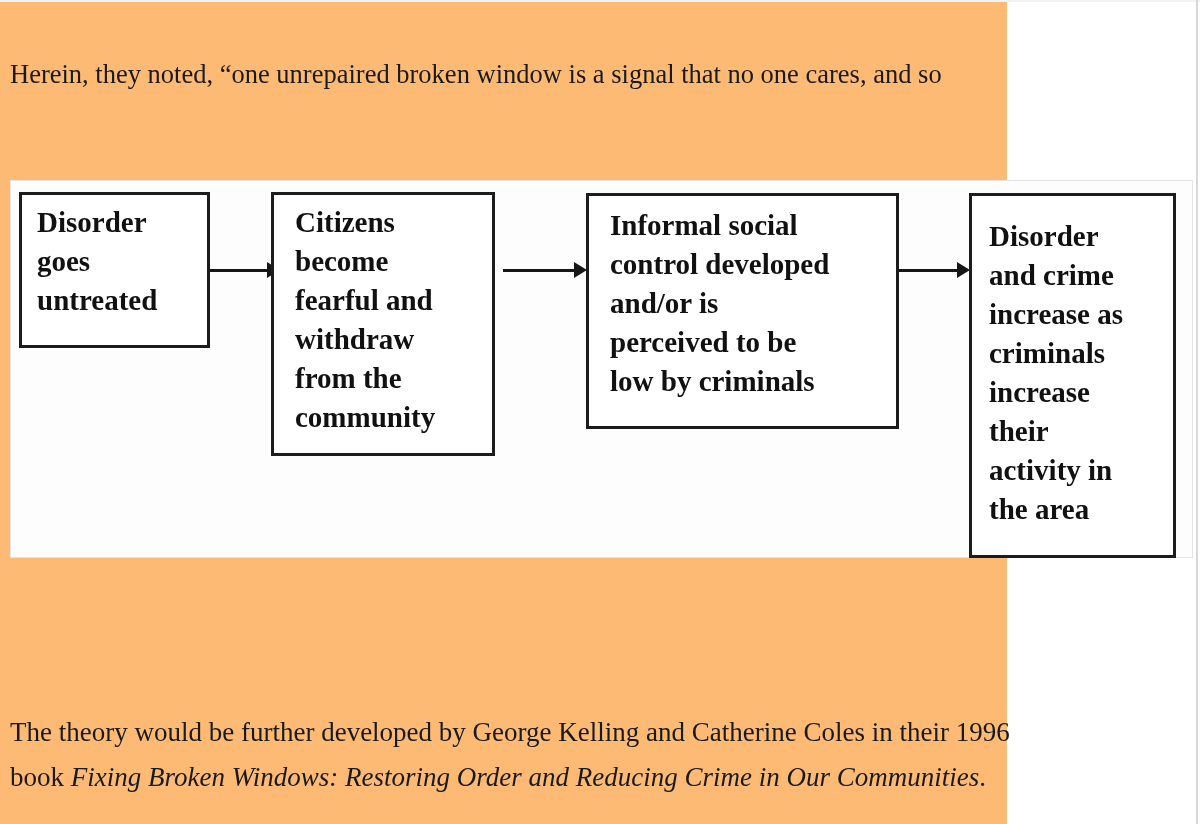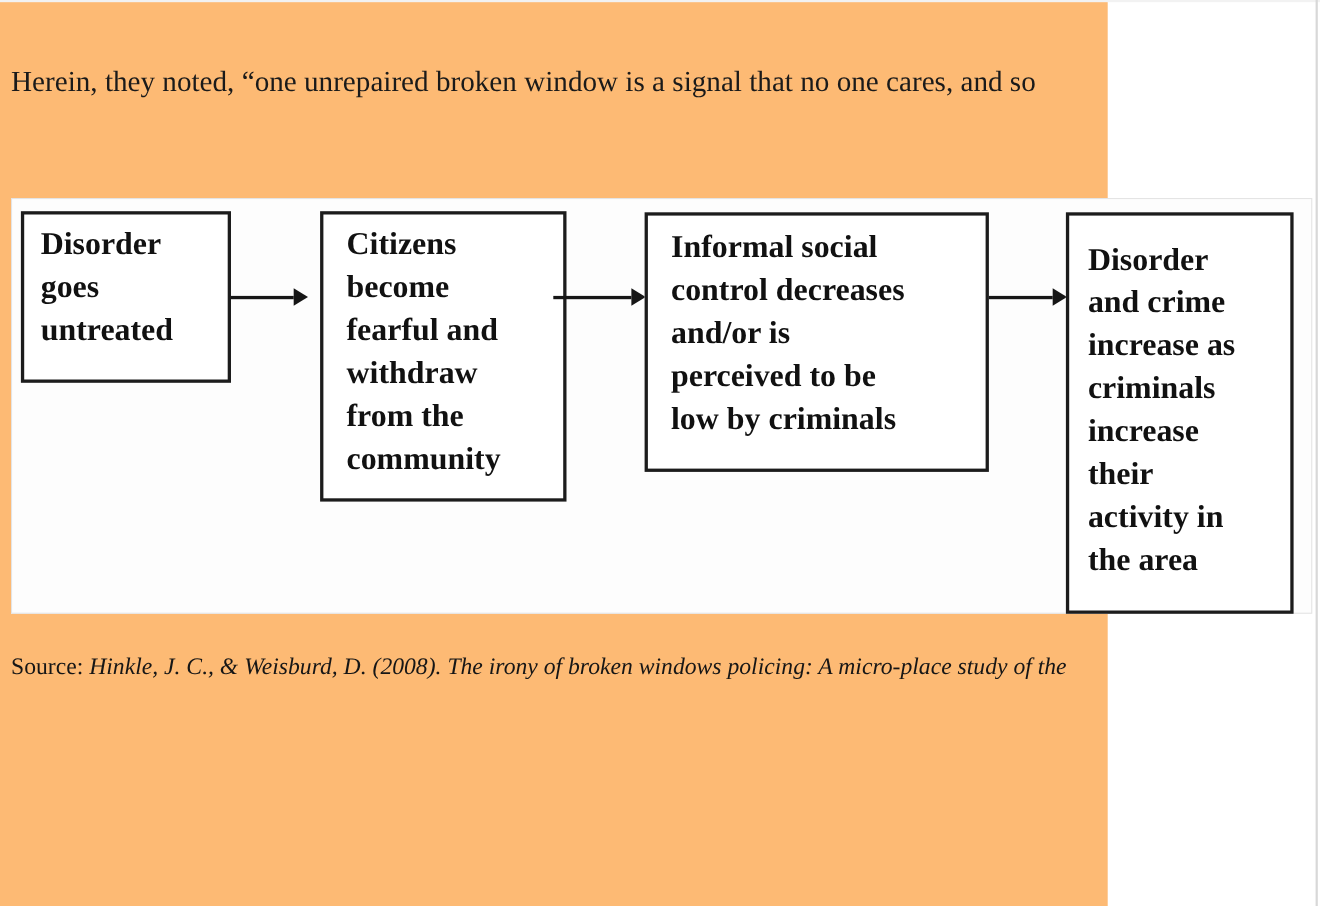--- a/index.html
+++ b/index.html
@@ -39,21 +39,21 @@
     background: #ffffff;
     border: 3px solid #1c1c1c;
     box-sizing: border-box;
     font-weight: bold;
     font-size: 29px;
     line-height: 39px;
     color: #111111;
   }
   .fbox span { white-space: pre-line; display: block; }
   .box1 { left: 8px;   top: 11px; width: 191px; height: 156px; padding: 8px 6px 0 15px; }
-  .box2 { left: 280px; top: 11px; width: 224px; height: 264px; padding: 8px 4px 0 21px; }
+  .box2 { left: 260px; top: 11px; width: 224px; height: 264px; padding: 8px 4px 0 21px; }
   .box3 { left: 575px; top: 12px; width: 313px; height: 236px; padding: 10px 4px 0 21px; }
   .box4 { left: 958px; top: 12px; width: 207px; height: 365px; padding: 21px 2px 0 17px; }
 
   .arrow {
     position: absolute; top: 81px; height: 16px;
     display: flex; align-items: center;
   }
   .arrow .shaft { flex: 1; height: 3px; background: #161616; }
   .arrow .head {
     width: 0; height: 0;
@@ -113,21 +113,21 @@
 community</span>
     </div>
 
     <div class="arrow a2">
       <span class="shaft"></span>
       <span class="head"></span>
     </div>
 
     <div class="fbox box3">
       <span>Informal social
-control decreases
+control developed
 and/or is
 perceived to be
 low by criminals</span>
     </div>
 
     <div class="arrow a3">
       <span class="shaft"></span>
       <span class="head"></span>
     </div>
 
@@ -138,19 +138,22 @@
 criminals
 increase
 their
 activity in
 the area</span>
     </div>
 
   </div>
 
   <div class="para source">
+  </div>
+
+  <div class="para closing">
+    <div class="line">The theory would be further developed by George Kelling and Catherine Coles in their 1996</div>
     <div class="line">
-      <span class="src-prefix">Source: </span><span class="it">Hinkle, J. C., &amp; Weisburd, D. (2008). The irony of broken windows policing: A micro-place study of the</span>
+      <span>book </span><em>Fixing Broken Windows: Restoring Order and Reducing Crime in Our Communities</em><span>.</span>
     </div>
   </div>
-
 
 </div>
 
 </body></html>

